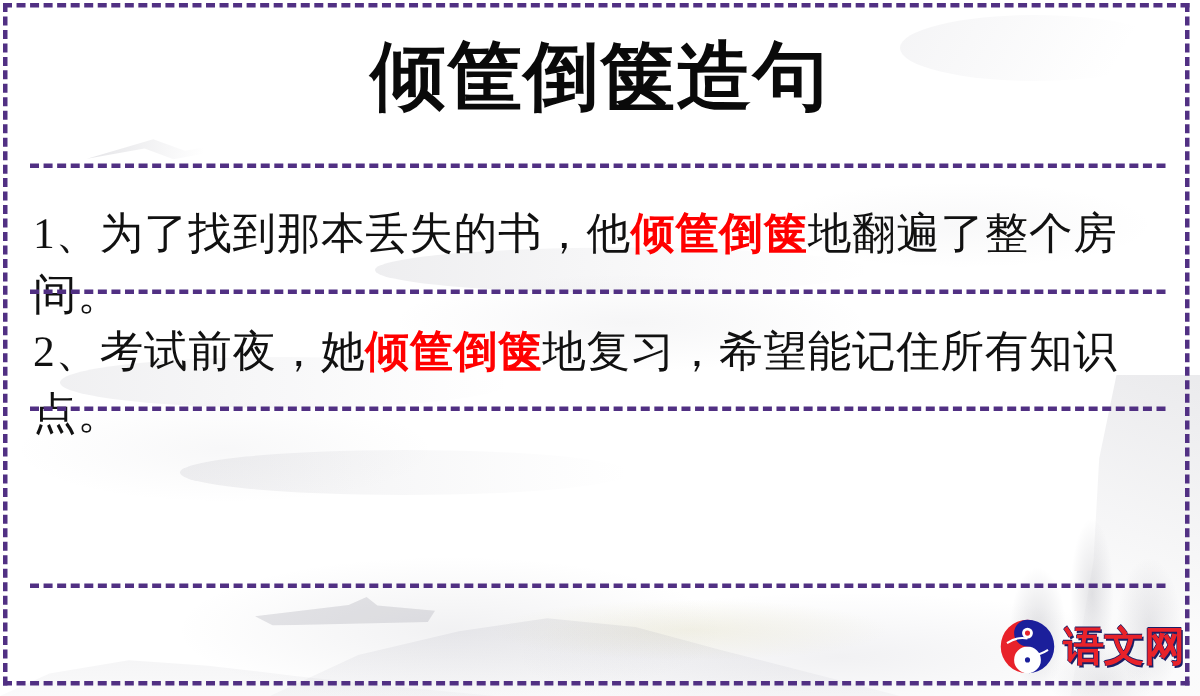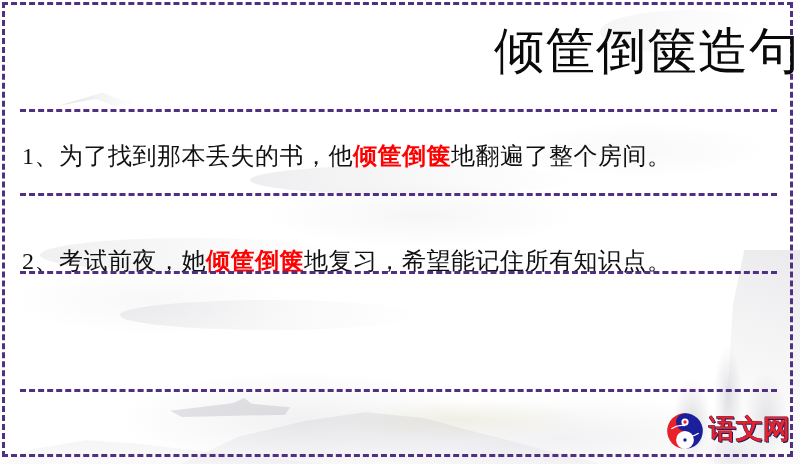--- a/index.html
+++ b/index.html
@@ -124,23 +124,23 @@
 
   
   .content {
     position: absolute;
     inset: 0;
   }
   .title {
     position: absolute;
     left: 0; right: 0;
     top: 20px;
-    text-align: right;
+    text-align: center;
     font-family: "DejaVu Serif", "Liberation Serif", serif;
-    font-weight: normal;
+    font-weight: bold;
     font-size: 50px;
     line-height: 62px;
     color: #0a0a0a;
     letter-spacing: 1px;
     white-space: nowrap;
   }
   .divider {
     position: absolute;
     left: 20px;
     width: 757px;
@@ -150,27 +150,27 @@
   .d1 { top: 109px; }
   .d2 { top: 193px; }
   .d3 { top: 271px; }
   .d4 { top: 389px; }
 
   .sentence {
     position: absolute;
     left: 22px;
     width: 750px;
     font-family: "Liberation Serif", "DejaVu Serif", serif;
-    font-size: 24px;
+    font-size: 29px;
     line-height: 41px;
     color: #111111;
     letter-spacing: 0.5px;
   }
   .s1 { top: 136px; }
-  .s2 { top: 215px; margin-top: 26px; }
+  .s2 { top: 215px; }
   .s3 { top: 292px; }
   .kw {
     color: #ff0000;
     font-weight: bold;
   }
 
   
   .logo {
     position: absolute;
     left: 666px;
@@ -180,21 +180,21 @@
     display: flex;
     align-items: center;
     gap: 5px;
   }
   .logo-mark {
     width: 38px;
     height: 38px;
     flex: 0 0 38px;
   }
   .logo-text {
-    font-family: Liberation Mono, monospace;
+    font-family: Liberation Sans, sans-serif;
     font-weight: bold;
     font-size: 27px;
     line-height: 30px;
     color: #e8222a;
     letter-spacing: 0px;
     text-shadow: 1px 1px 0 #1b1f66, -0.5px 0 0 #1b1f66, 0 -0.5px 0 #1b1f66;
     white-space: nowrap;
   }
 </style>
 </head>

